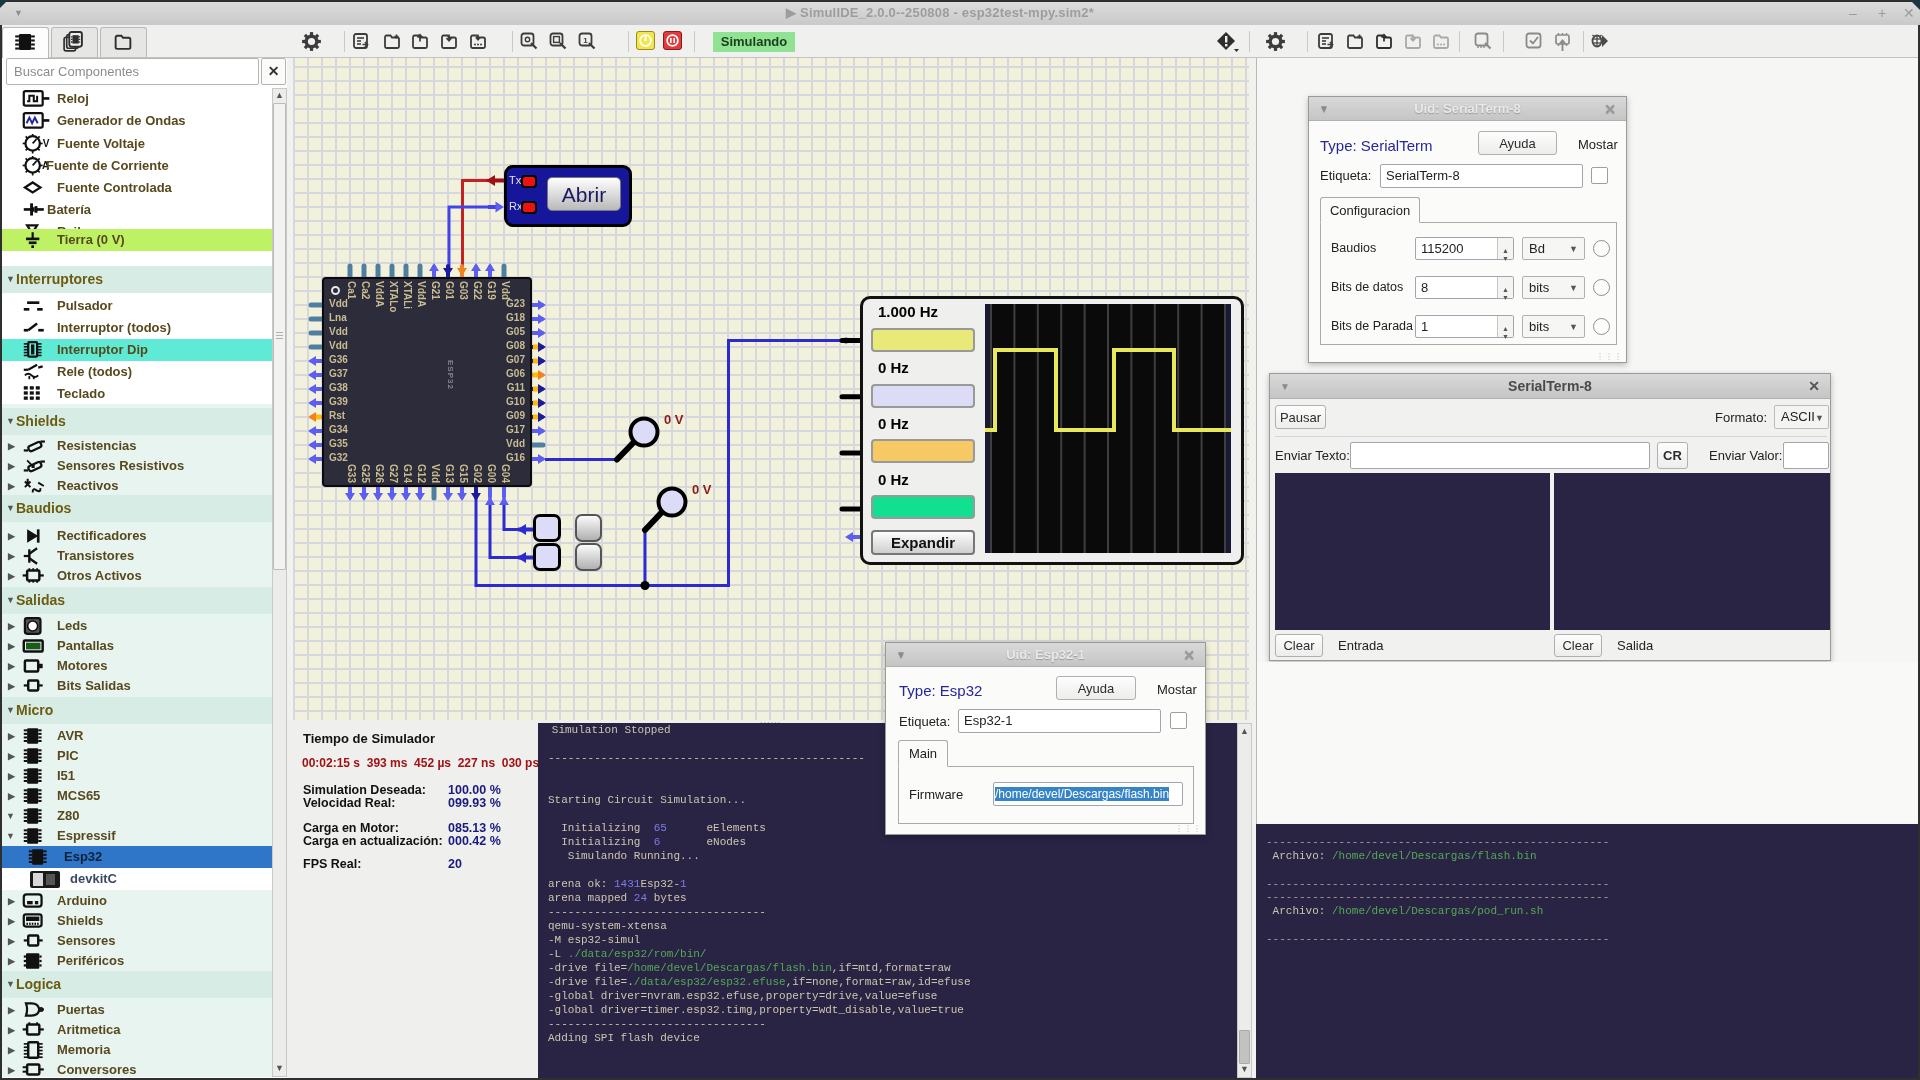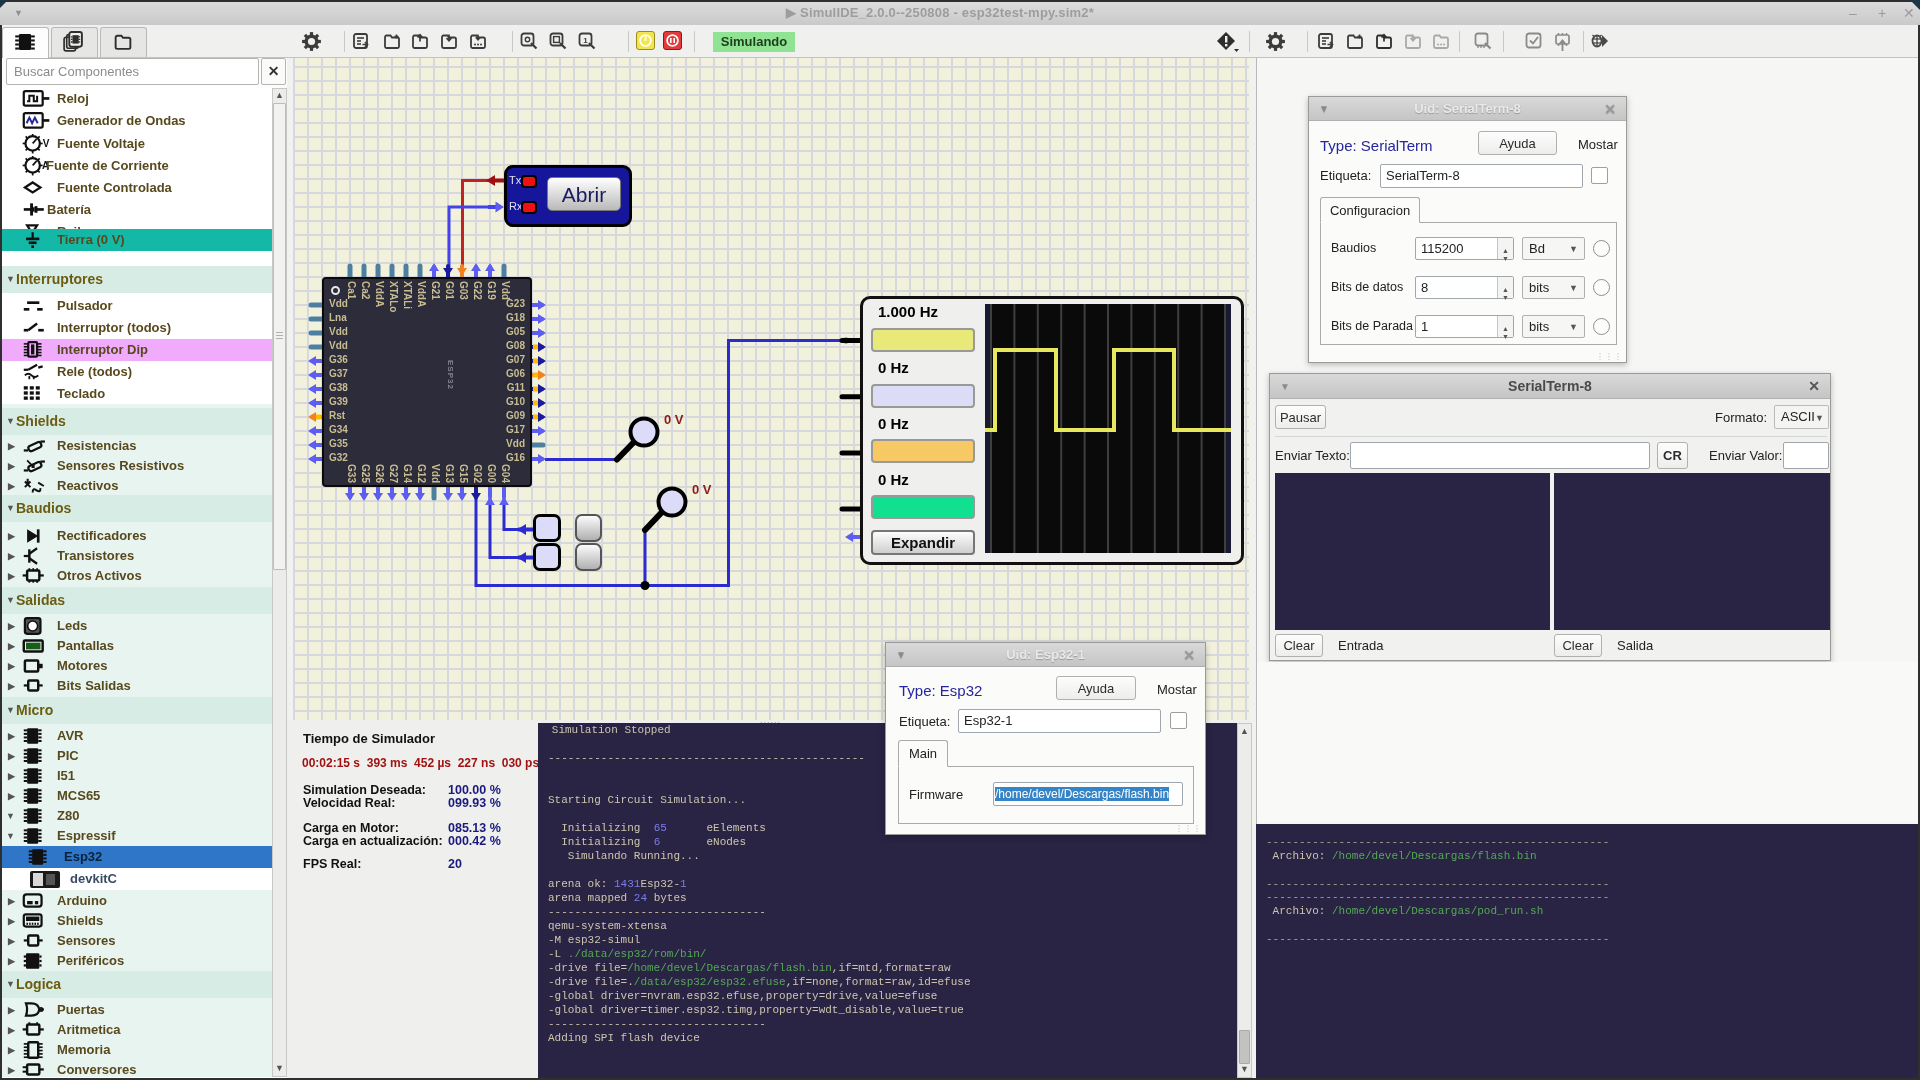--- a/index.html
+++ b/index.html
@@ -312,21 +312,21 @@
       </svg>
       <span class="abs tlabel" style="left:45px">Batería</span>
     </div>
 <div class="abs trow titem" style="top:133px;background:#fff">
       <svg class="abs" style="left:20px;top:1px" width="28" height="20" viewBox="0 0 24 18">
         <path d="M4 3 L13 3 L8.5 10 Z" stroke="#111" stroke-width="2" fill="none"></path>
         <line x1="8.5" y1="10" x2="8.5" y2="15" stroke="#111" stroke-width="2"></line>
       </svg>
       <span class="abs tlabel" style="left:55px">Rail</span>
     </div>
-<div class="abs trow titem" style="top:141px;background:#14b8a6">
+<div class="abs trow titem" style="top:141px;background:#bef264">
       <svg class="abs" style="left:20px;top:1px" width="28" height="20" viewBox="0 0 24 18">
         <line x1="9" y1="2" x2="9" y2="8" stroke="#111" stroke-width="2"></line>
         <line x1="3" y1="8" x2="15" y2="8" stroke="#111" stroke-width="2.4"></line>
         <line x1="5.5" y1="11.5" x2="12.5" y2="11.5" stroke="#111" stroke-width="2.4"></line>
         <line x1="7.8" y1="15" x2="10.2" y2="15" stroke="#111" stroke-width="2.4"></line>
       </svg>
       <span class="abs tlabel" style="left:55px">Tierra (0 V)</span>
     </div>
 <div class="abs thead" style="top:178px;height:27px;line-height:27px">
       <span class="abs texp" style="left:4px;top:0px;line-height:27px">▼</span>
@@ -341,21 +341,21 @@
       <span class="abs tlabel" style="left:55px">Pulsador</span>
     </div>
 <div class="abs trow titem" style="top:229px;background:#fff">
       <svg class="abs" style="left:20px;top:1px" width="28" height="20" viewBox="0 0 24 18">
         <line x1="1" y1="11" x2="5" y2="11" stroke="#111" stroke-width="2.4"></line>
         <line x1="5" y1="11" x2="13" y2="5" stroke="#111" stroke-width="2.2"></line>
         <line x1="14" y1="11" x2="19" y2="11" stroke="#111" stroke-width="2.4"></line>
       </svg>
       <span class="abs tlabel" style="left:55px">Interruptor (todos)</span>
     </div>
-<div class="abs trow titem" style="top:251px;background:#f0abfc">
+<div class="abs trow titem" style="top:251px;background:#5eead4">
       <svg class="abs" style="left:20px;top:1px" width="28" height="20" viewBox="0 0 24 18">
         <rect x="5" y="2" width="8" height="13" rx="1" stroke="#111" stroke-width="2" fill="none"></rect>
         <rect x="7.5" y="4" width="3" height="9" fill="#111"></rect>
         <line x1="1" y1="3.5" x2="5" y2="3.5" stroke="#111" stroke-width="1.4"></line>
         <line x1="13" y1="3.5" x2="17" y2="3.5" stroke="#111" stroke-width="1.4"></line>
         <line x1="1" y1="6.1" x2="5" y2="6.1" stroke="#111" stroke-width="1.4"></line>
         <line x1="13" y1="6.1" x2="17" y2="6.1" stroke="#111" stroke-width="1.4"></line>
         <line x1="1" y1="8.7" x2="5" y2="8.7" stroke="#111" stroke-width="1.4"></line>
         <line x1="13" y1="8.7" x2="17" y2="8.7" stroke="#111" stroke-width="1.4"></line>
         <line x1="1" y1="11.3" x2="5" y2="11.3" stroke="#111" stroke-width="1.4"></line>

